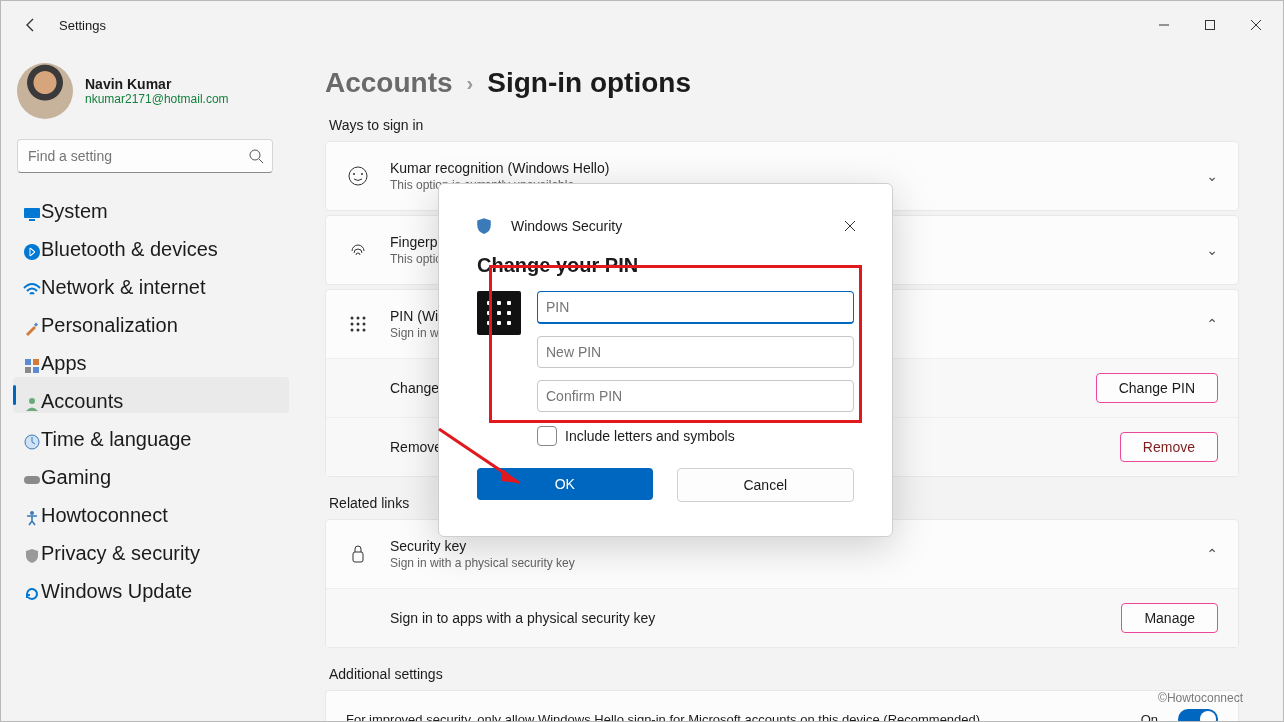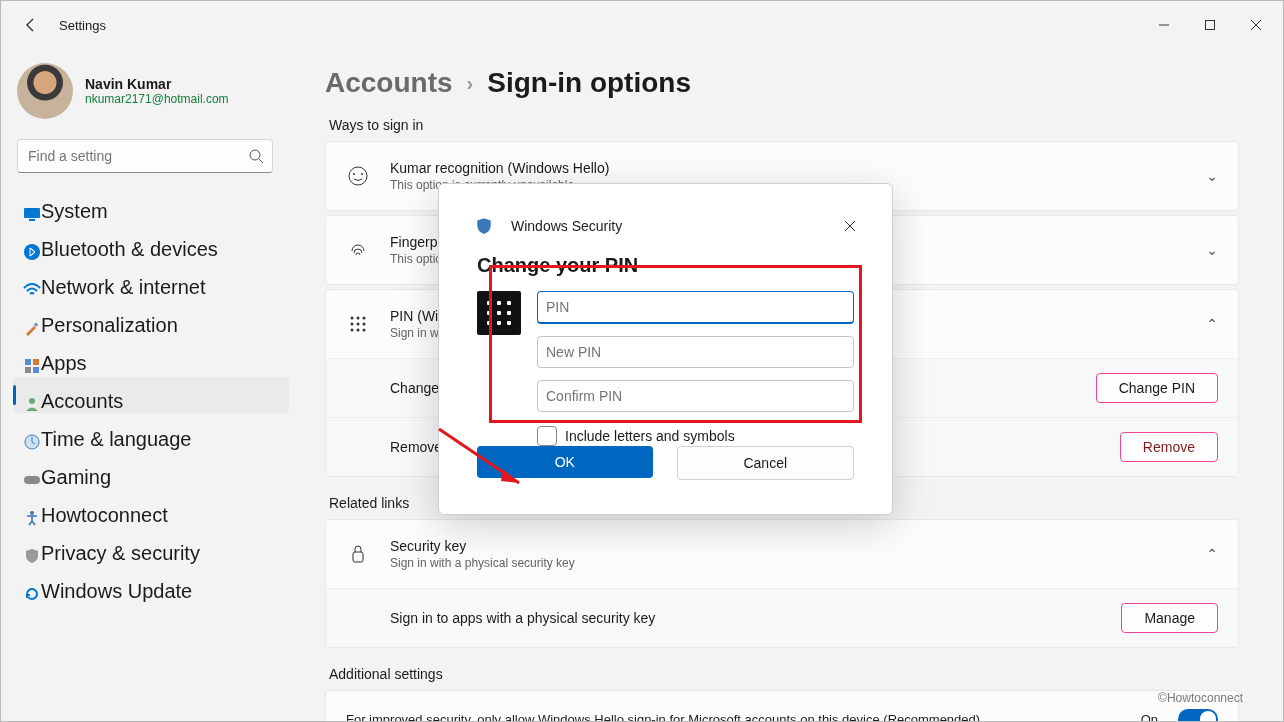--- a/index.html
+++ b/index.html
@@ -48,21 +48,21 @@
 .dialog .dbody{padding:6px 22px 18px 22px}
 .dialog h2{font-size:20px;font-weight:600;margin:2px 0 14px 0}
 .pinrow{display:flex;gap:16px;align-items:flex-start}
 .keypad{width:44px;height:44px;background:#111;color:#fff;display:grid;grid-template-columns:repeat(3,1fr);grid-template-rows:repeat(3,1fr);gap:3px;padding:8px;box-sizing:border-box;border-radius:2px}
 .keypad span{width:4px;height:4px;background:#fff;border-radius:1px;margin:auto}
 .inputs{flex:1;display:flex;flex-direction:column;gap:12px}
 .pin{height:30px;border:1px solid #c7c7c7;border-radius:4px;padding:0 8px;font-size:14px;outline:none}
 .pin.focus{border:1px solid #0067c0;border-bottom:2px solid #0067c0}
 .chkrow{display:flex;align-items:center;gap:8px;margin:14px 0 0 60px}
 .chk{width:18px;height:18px;border:1px solid #888;border-radius:4px}
-.dbtns{display:flex;gap:24px;}
+.dbtns{display:flex;gap:24px;margin-top:22px}
 .dbtns .b{flex:1;height:32px;border-radius:4px;display:flex;align-items:center;justify-content:center;font-size:14px}
 .dbtns .ok{background:#0067c0;color:#fff}
 .dbtns .cancel{background:#fdfdfd;border:1px solid #d0d0d0}
 
 .redbox{position:absolute;border:3px solid #e1191e;pointer-events:none}
 .arrow{position:absolute;pointer-events:none}
 </style>
 </head>
 <body>
 <div id="app">

